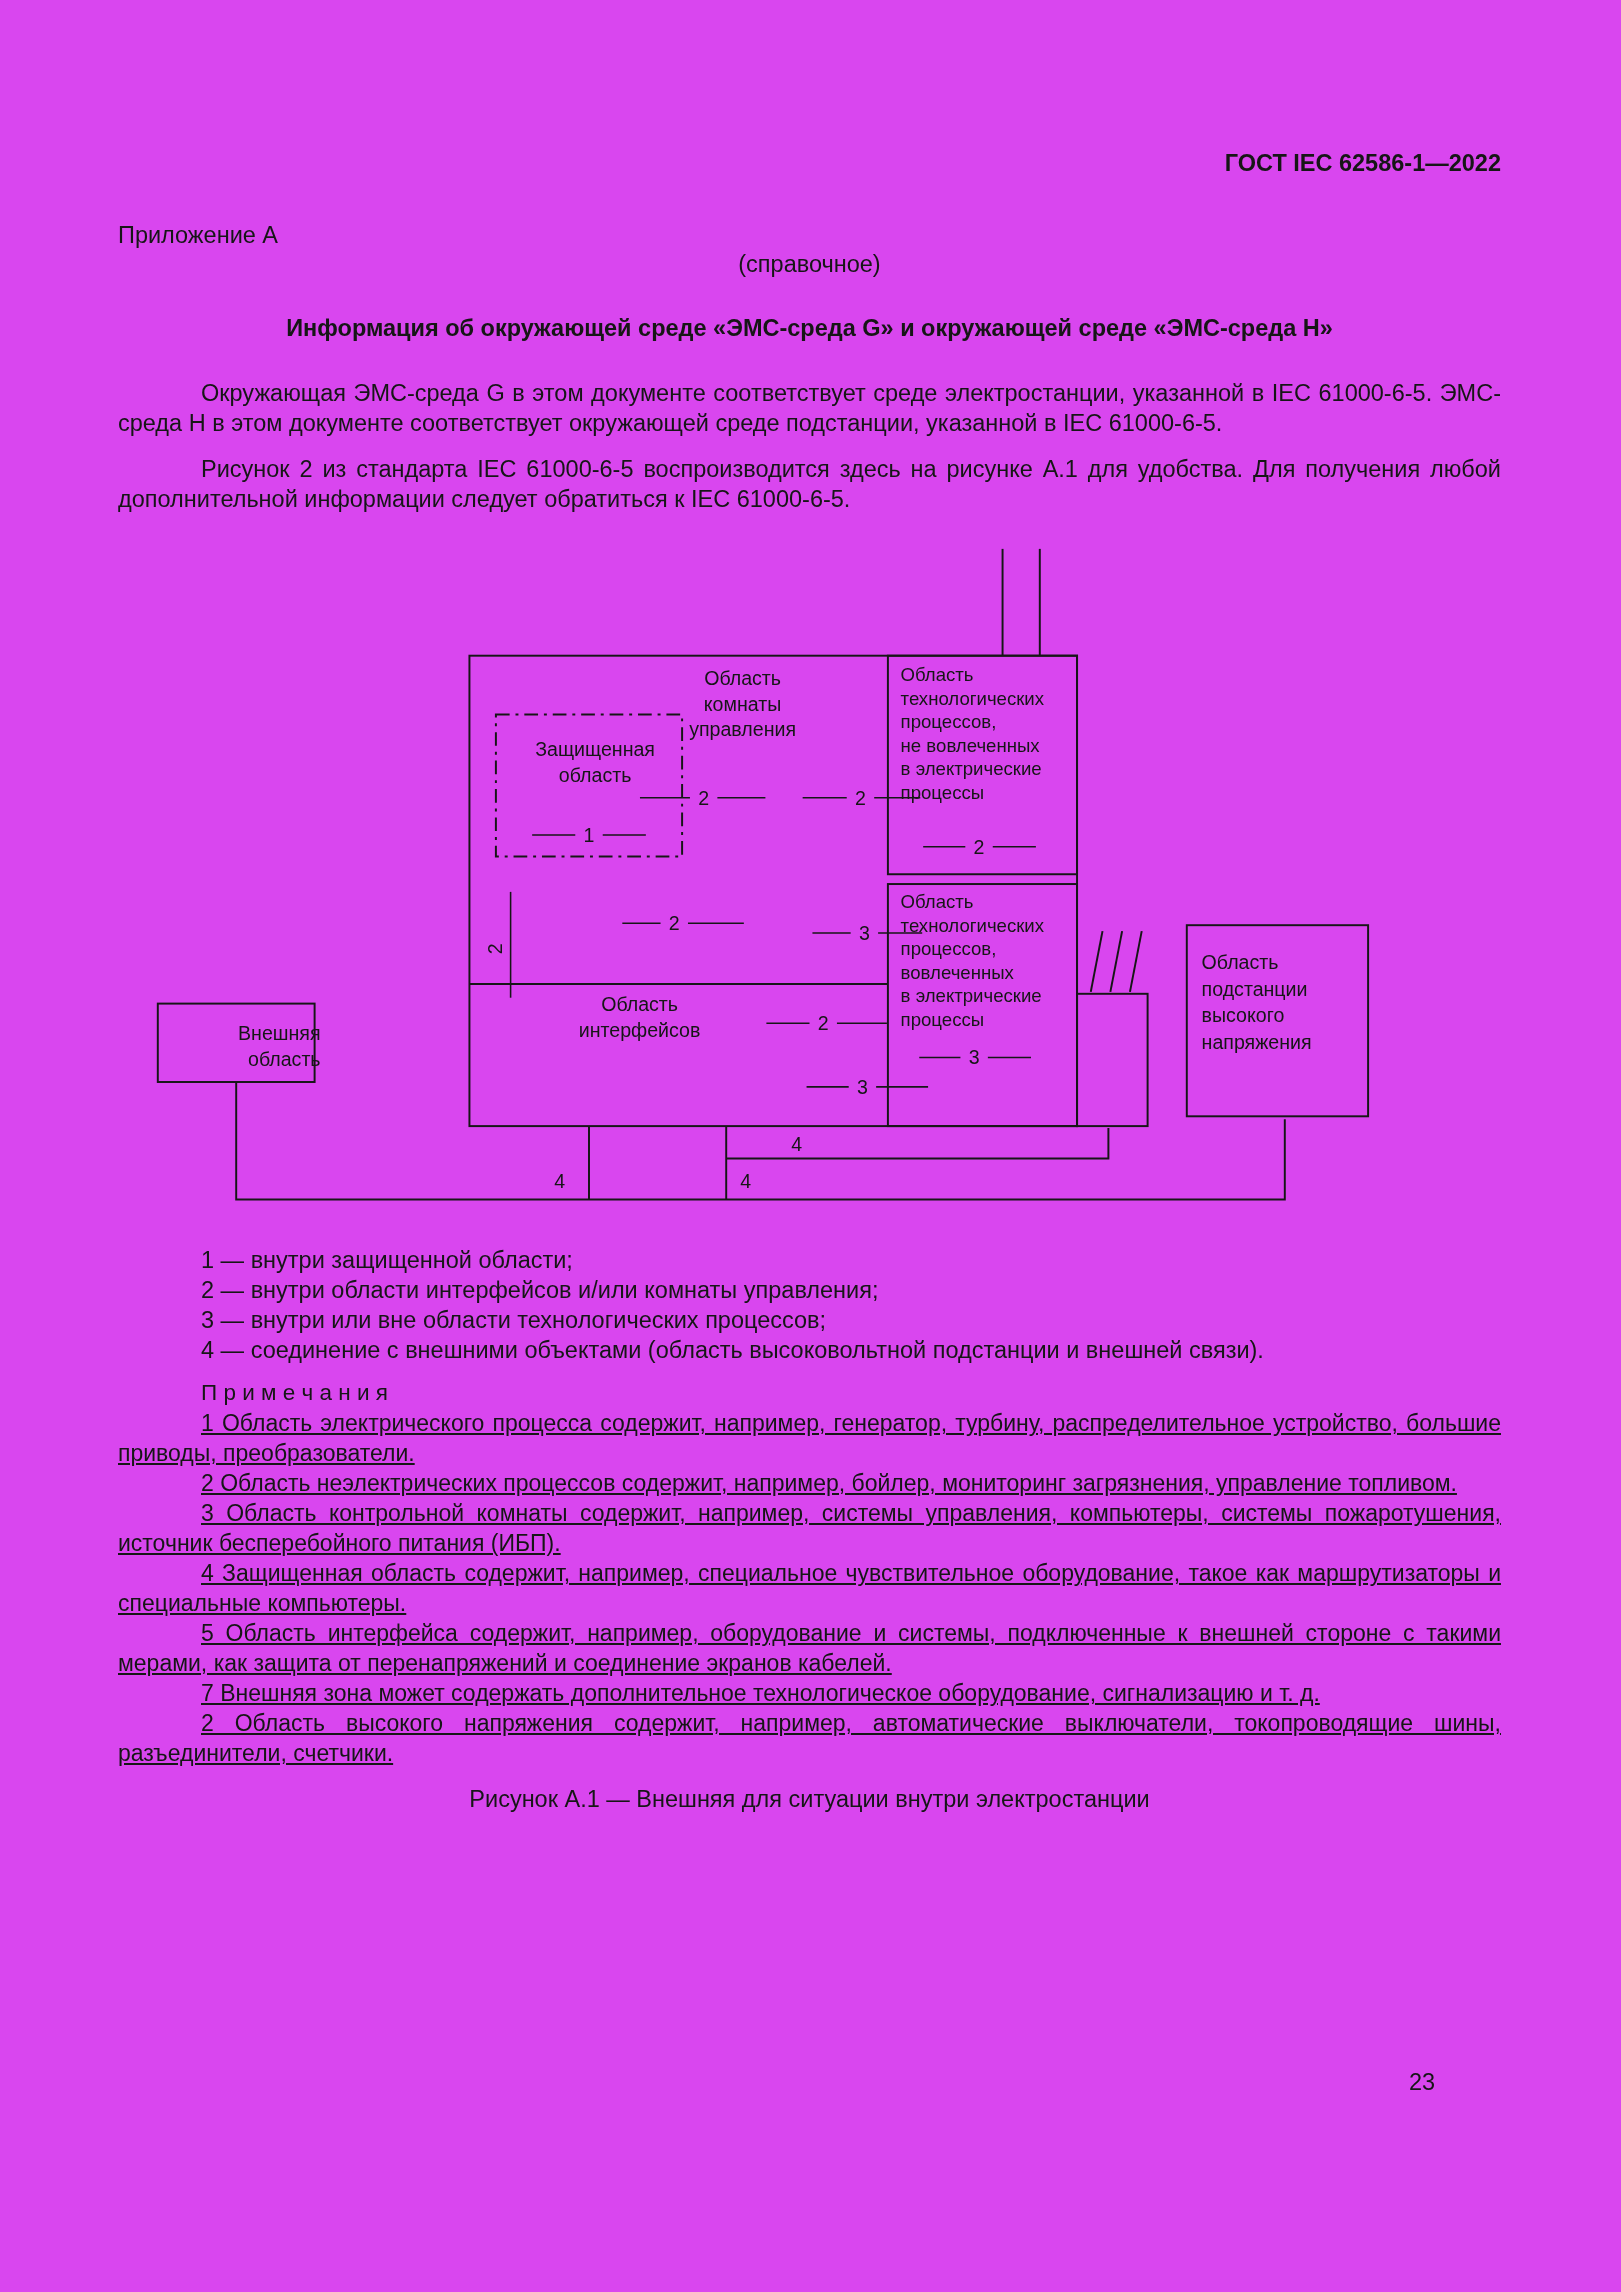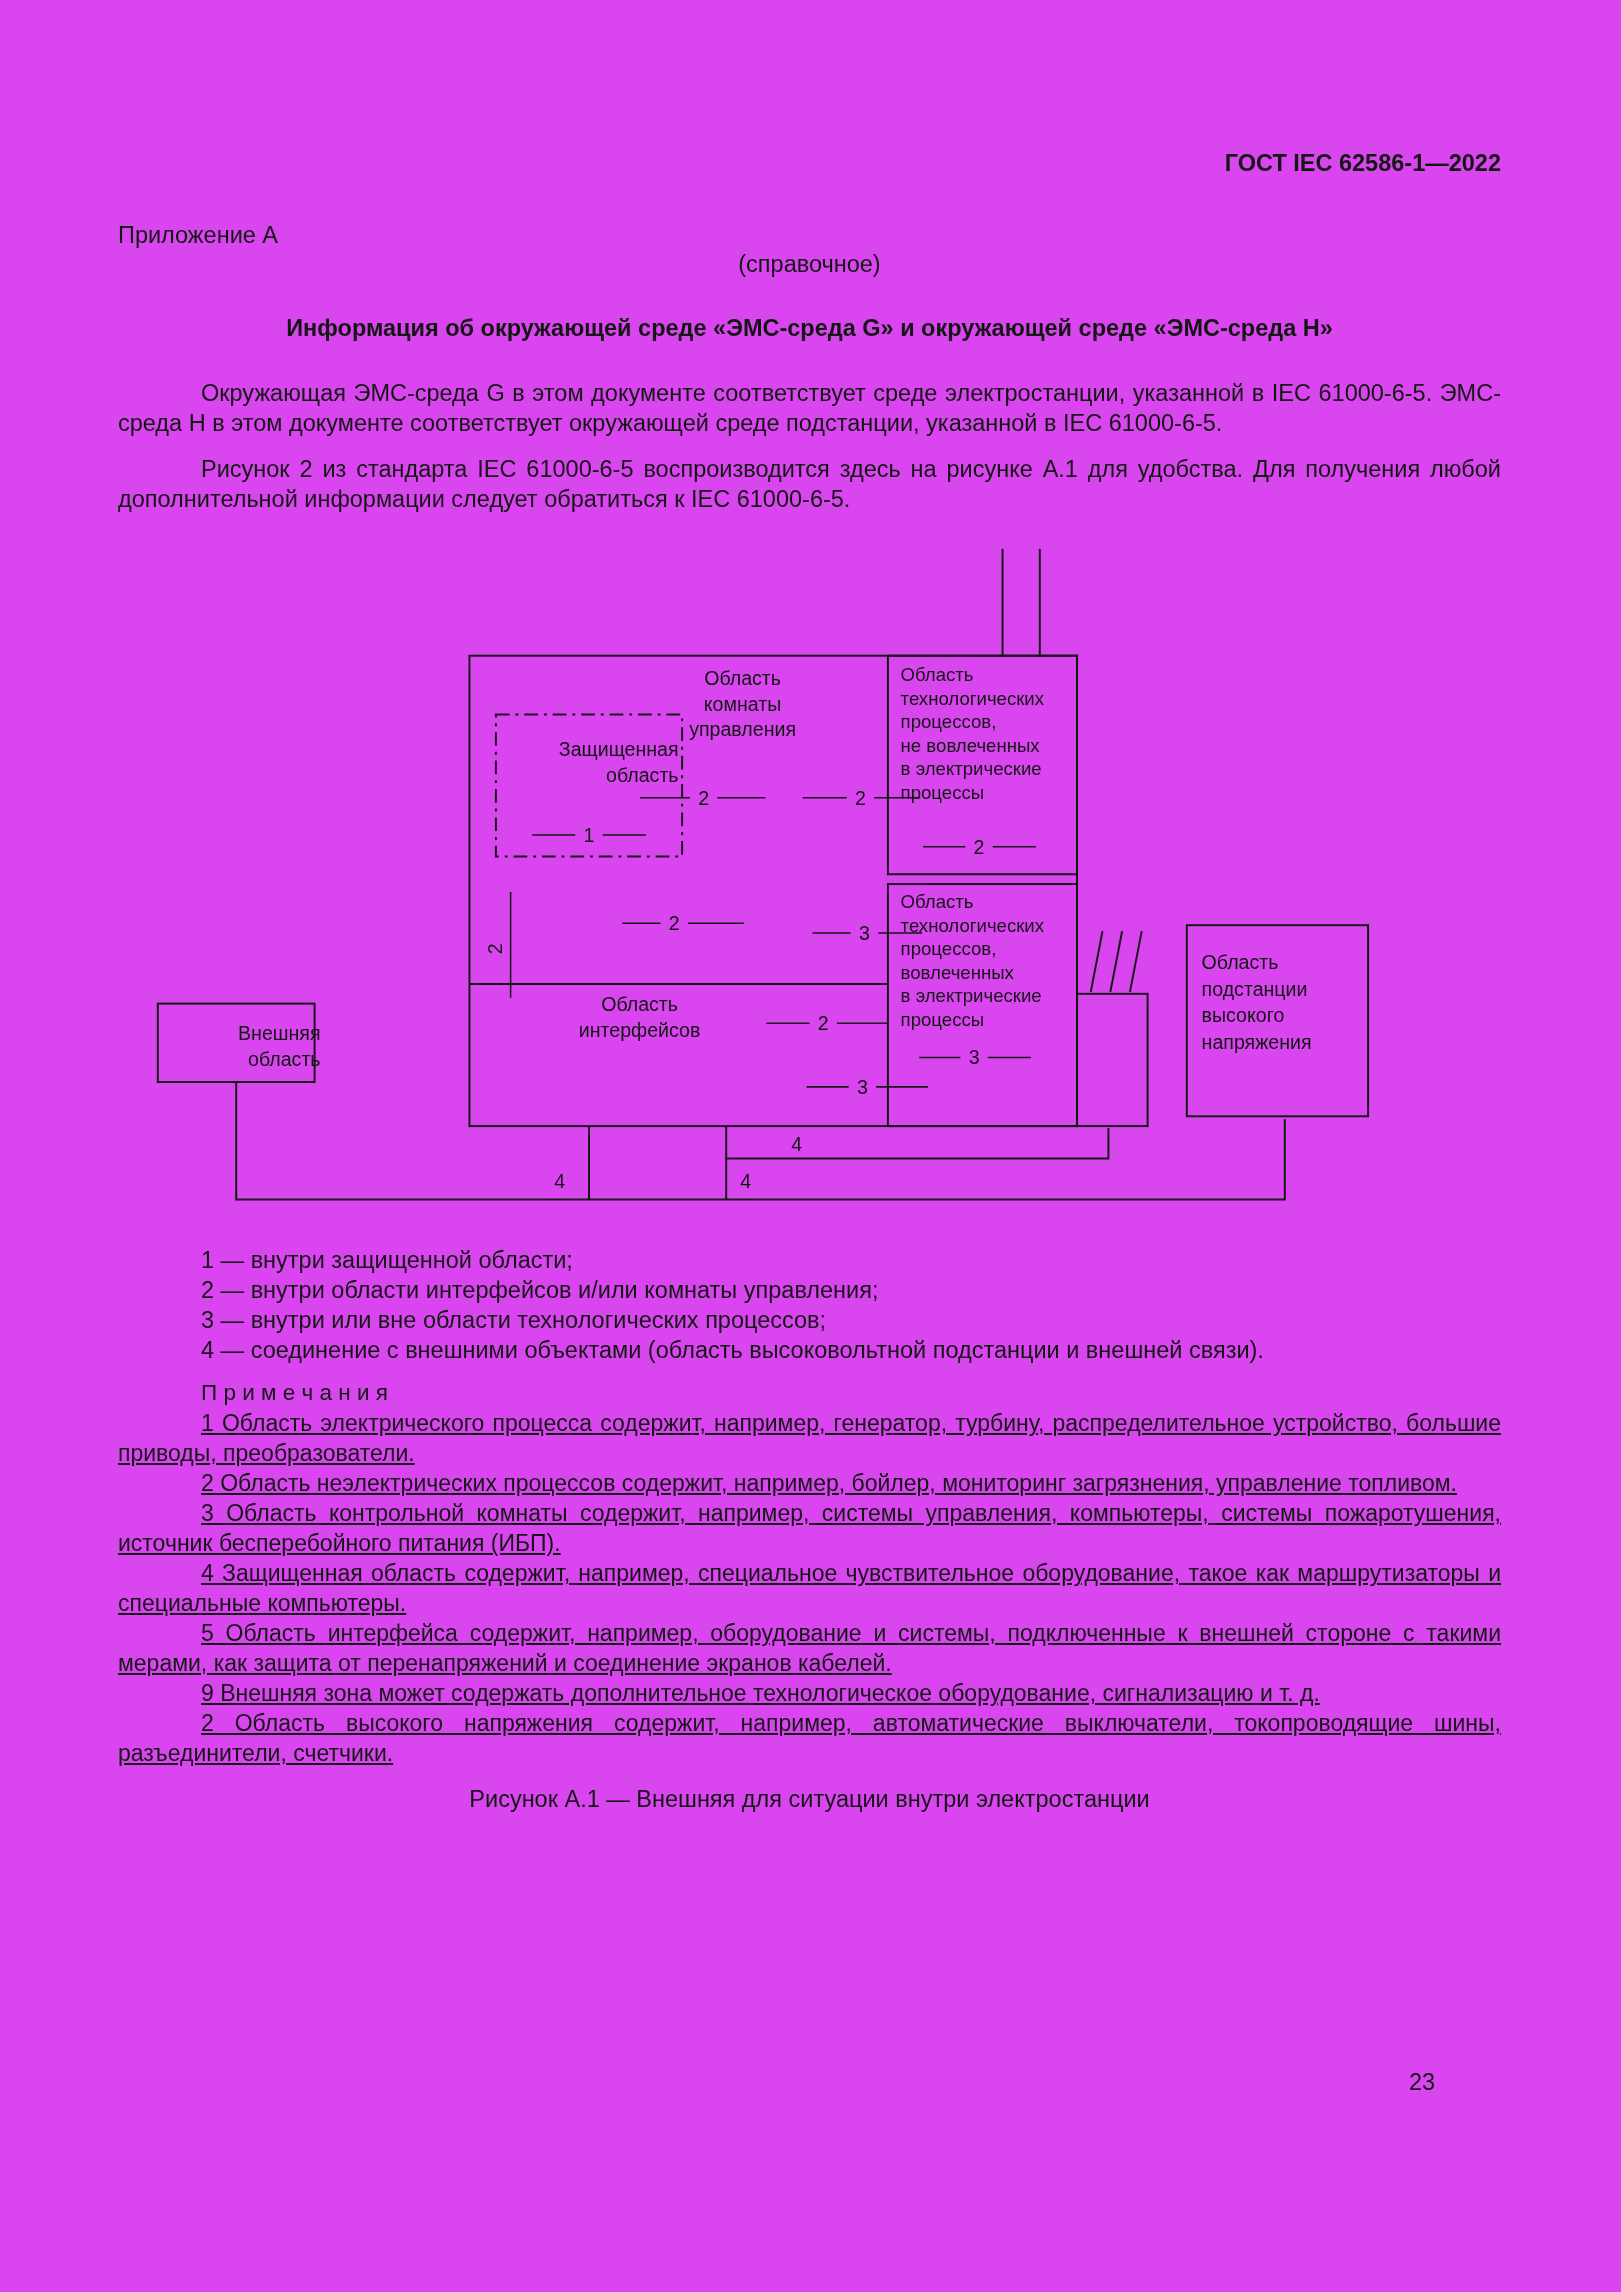--- a/index.html
+++ b/index.html
@@ -24,21 +24,21 @@
   .para.cont { margin-top:16px; }
 
   .figure-area { position:relative; margin-top:29px; height:686px; }
   .fig-canvas { position:absolute; left:19.6px; top:0; width:1245px; height:686px; }
   .fig-svg { position:absolute; left:0; top:0; }
   .fig-label {
     position:absolute; white-space:pre-line;
     font-size:19.6px; line-height:25.5px; color:#161616;
   }
   .lbl-external   { left:26px;  top:478px; width:157px; text-align:right; }
-  .lbl-protected  { left:374px; top:194px; width:167px; text-align:right; }
+  .lbl-protected  { left:374px; top:194px; width:167px; text-align:center; }
   .lbl-controlroom{ left:517px; top:123px; width:176px; text-align:center; }
   .lbl-interfaces { left:404px; top:449px; width:196px; text-align:center; }
   .lbl-proc-nonel { left:763px; top:120px; width:172px; font-size:18.6px; line-height:23.5px; }
   .lbl-proc-el    { left:763px; top:347px; width:172px; font-size:18.6px; line-height:23.5px; }
   .lbl-substation { left:1064px; top:406px; width:167px; line-height:26.5px; }
 
   .legend { margin-top:15.7px; }
   .legend div { padding-left:83px; line-height:30px; }
   .notes-title { margin-top:13.7px; text-indent:83px; line-height:30px; font-size:22.5px; }
   .note { text-indent:83px; text-align:justify; line-height:30px; font-size:23px;text-decoration:underline; }
@@ -188,21 +188,21 @@
       <div>3 — внутри или вне области технологических процессов;</div>
       <div>4 — соединение с внешними объектами (область высоковольтной подстанции и внешней связи).</div>
     </div>
 
     <div class="notes-title">П р и м е ч а н и я</div>
     <p class="note">1 Область электрического процесса содержит, например, генератор, турбину, распределительное устройство, большие приводы, преобразователи.</p>
     <p class="note">2 Область неэлектрических процессов содержит, например, бойлер, мониторинг загрязнения, управление топливом.</p>
     <p class="note">3 Область контрольной комнаты содержит, например, системы управления, компьютеры, системы пожаротушения, источник бесперебойного питания (ИБП).</p>
     <p class="note">4 Защищенная область содержит, например, специальное чувствительное оборудование, такое как маршрутизаторы и специальные компьютеры.</p>
     <p class="note">5 Область интерфейса содержит, например, оборудование и системы, подключенные к внешней стороне с такими мерами, как защита от перенапряжений и соединение экранов кабелей.</p>
-    <p class="note">9 Внешняя зона может содержать дополнительное технологическое оборудование, сигнализацию и т. д.</p>
+    <p class="note">7 Внешняя зона может содержать дополнительное технологическое оборудование, сигнализацию и т. д.</p>
     <p class="note">2 Область высокого напряжения содержит, например, автоматические выключатели, токопроводящие шины, разъединители, счетчики.</p>
 
     <div class="fig-caption">Рисунок А.1 — Внешняя для ситуации внутри электростанции</div>
   </div>
 
   <div class="page-number">23</div>
 </div>
 
 
 </body></html>

